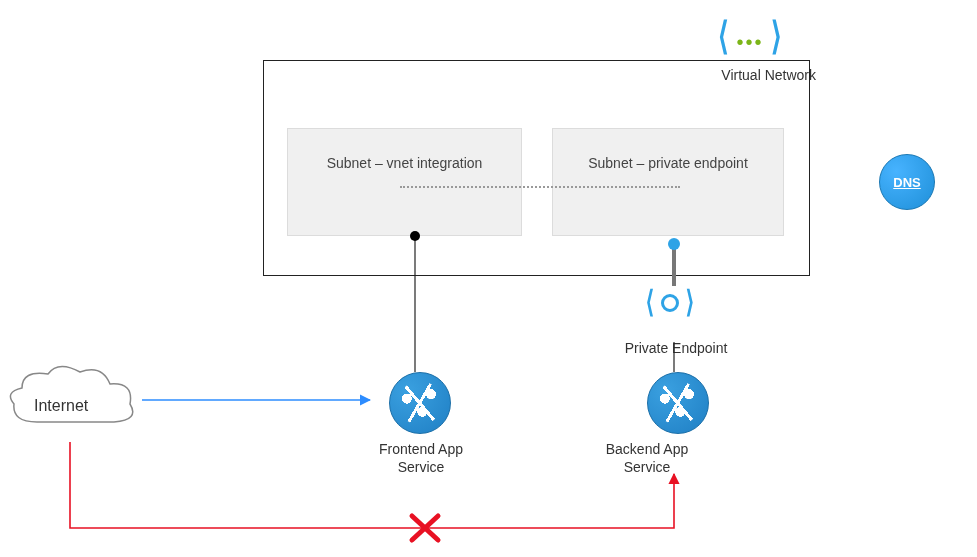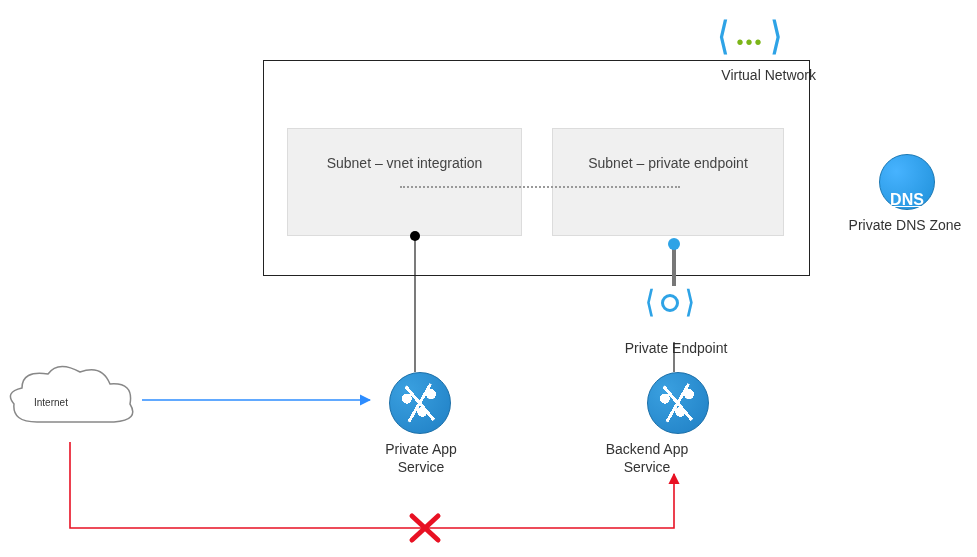--- a/index.html
+++ b/index.html
@@ -64,23 +64,23 @@
       linear-gradient(50deg,  transparent 47%, #fff 47%, #fff 52%, transparent 52%);
     border-radius: 50%;
   }
 
   
   .dns-icon {
     width: 56px; height: 56px;
     border-radius: 50%;
     background: radial-gradient(circle at 30% 30%, #47b3ff, #1e8fd8);
     color: #fff;
-    display: flex; align-items: flex-end; justify-content: center;
+    display: flex; align-items: center; justify-content: center;
     font-weight: 600;
-    font-size: 16px;
+    font-size: 13px;
     border: 1px solid #1977b3;
     text-decoration: underline;
   }
 
   
   .vnet-icon {
     width: 60px; height: 44px;
     position: relative;
   }
   .vnet-icon .ang {
@@ -153,42 +153,41 @@
       <span class="ang l">⟨</span>
       <span class="ring"></span>
       <span class="ang r">⟩</span>
     </div>
   </div>
   <div class="label" style="left:606px; top:324px; width:140px;margin-top:15px;">Private Endpoint</div>
 
   <div class="node" style="left:380px; top:372px; width:80px;">
     <div class="appsvc-icon" style="margin:0 auto;"></div>
   </div>
-  <div class="label" style="left:356px; top:440px; width:130px; white-space:pre-line;">Private App
+  <div class="label" style="left:356px; top:440px; width:130px; white-space:pre-line;">Frontend App
 Service</div>
 
   <div class="node" style="left:638px; top:372px; width:80px;">
     <div class="appsvc-icon" style="margin:0 auto;"></div>
   </div>
   <div class="label" style="left:582px; top:440px; width:130px; white-space:pre-line;">Backend App
 Service</div>
 
   <div class="node" style="left:872px; top:154px; width:70px;">
     <div class="dns-icon" style="margin:0 auto;">
       <span>DNS</span>
     </div>
   </div>
-  <div class="label" style="left:840px; top:216px; width:130px;">Private DNS Zone</div>
 
   <div class="cloud" style="left:2px; top:362px;">
     <svg viewBox="0 0 140 80" width="140" height="80">
       <path d="M35 60 Q10 60 12 42 Q2 30 20 26 Q20 8 46 12 Q56 -2 78 10 Q100 2 108 22 Q132 20 128 42 Q138 58 112 60 Z" fill="#fff" stroke="#888" stroke-width="1.5"></path>
     </svg>
   </div>
-  <div class="label" style="left:34px; top:396px; width:80px; text-align:left; font-size:10px;">Internet</div>
+  <div class="label" style="left:34px; top:396px; width:80px; text-align:left; font-size:16px;">Internet</div>
 
   <svg class="overlay">
     <defs>
       <marker id="arrow-blue" viewBox="0 0 10 10" refX="9" refY="5" markerWidth="7" markerHeight="7" orient="auto">
         <path d="M0 0 L10 5 L0 10 Z" fill="#2d8cff"></path>
       </marker>
       <marker id="arrow-red" viewBox="0 0 10 10" refX="9" refY="5" markerWidth="7" markerHeight="7" orient="auto">
         <path d="M0 0 L10 5 L0 10 Z" fill="#e81123"></path>
       </marker>
     </defs>

